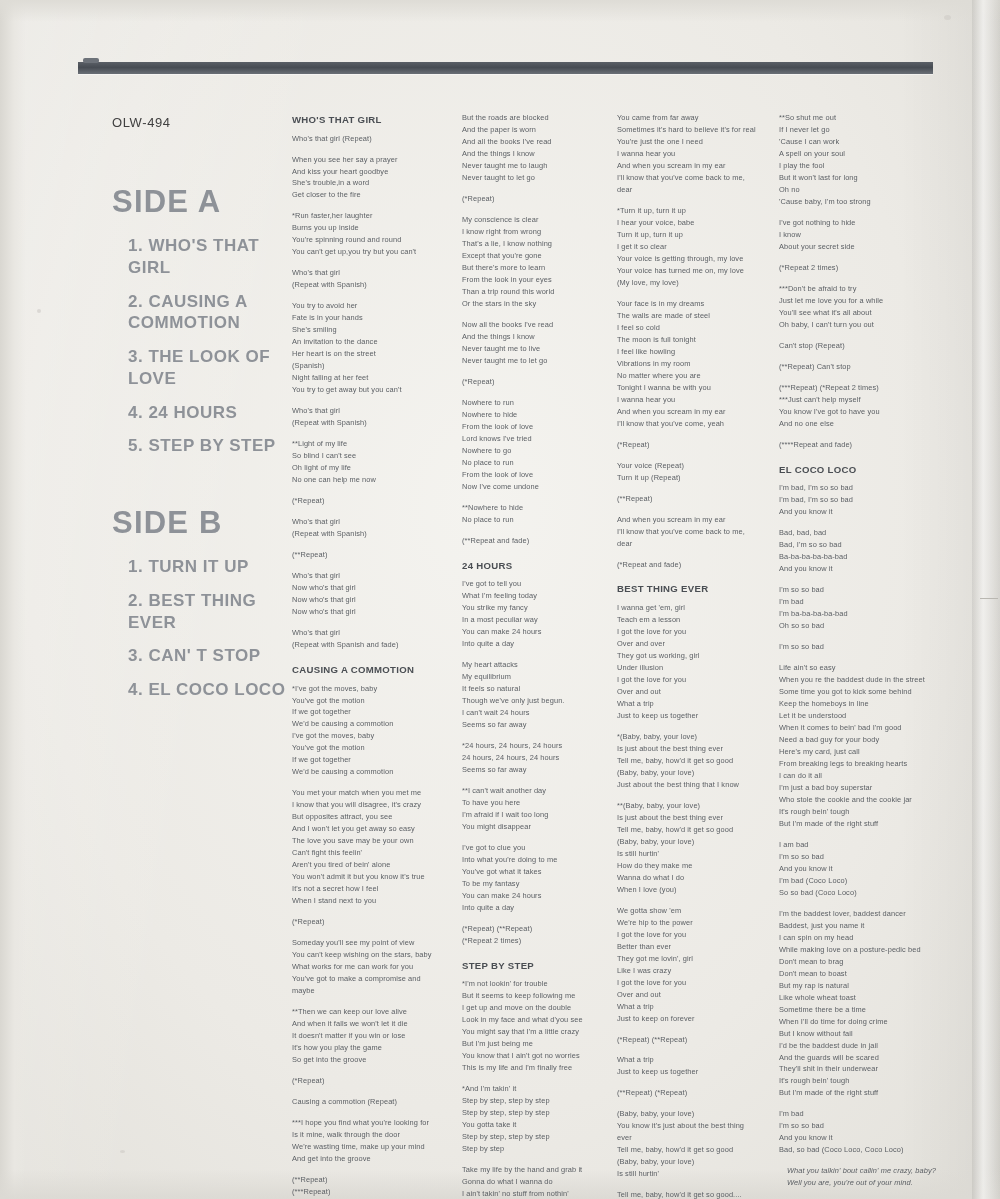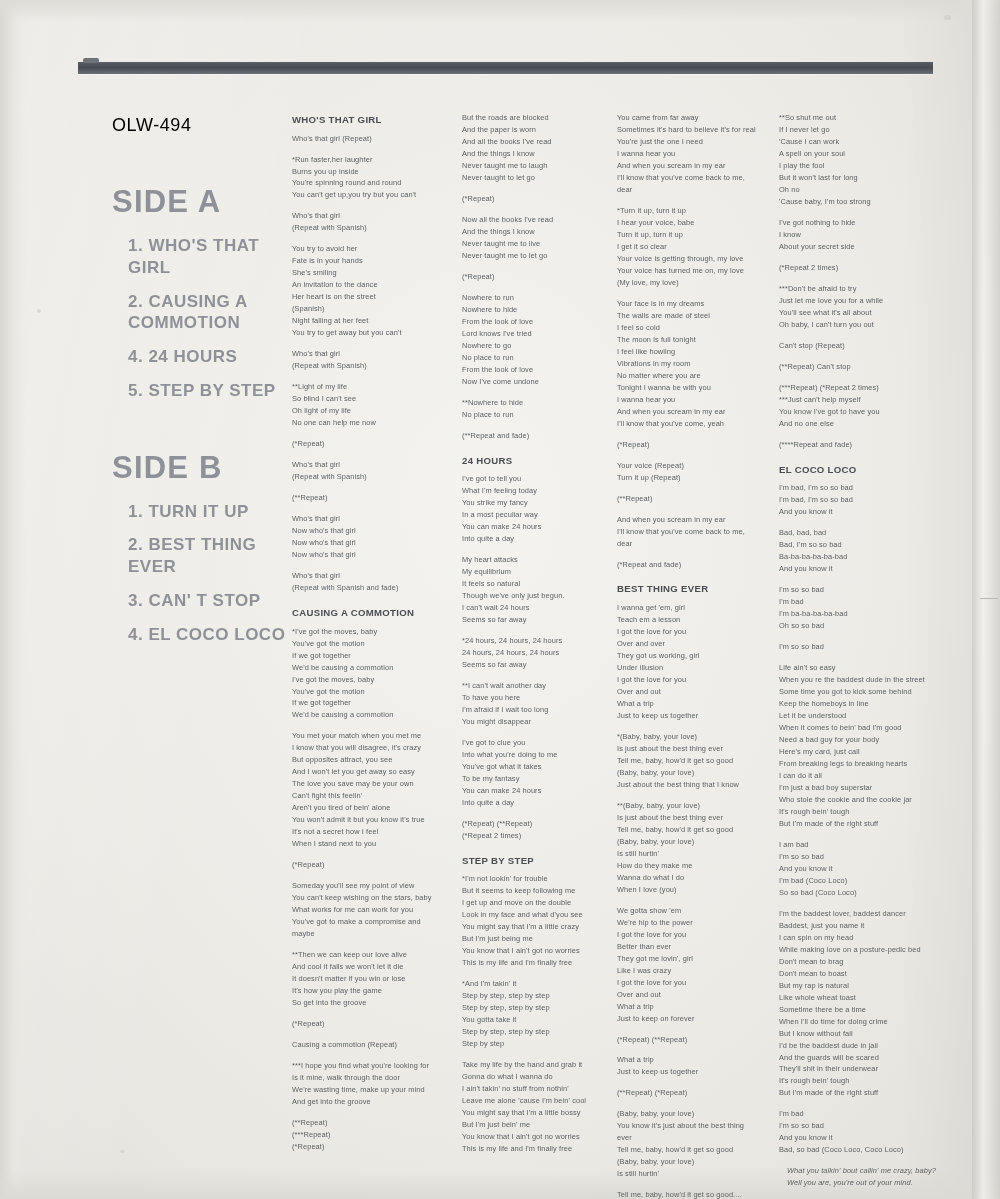--- a/index.html
+++ b/index.html
@@ -50,21 +50,21 @@
     box-shadow:0 1px 0 rgba(255,255,255,.45);
   }
   .topbar:before{
     content:"";position:absolute;left:5px;top:-4px;width:16px;height:5px;
     background:#6d7279;border-radius:2px;
   }
 
   
   .cat{
     position:absolute;left:112px;top:115px;
-    font-size:18px;letter-spacing:.6px;color:#000000;
+    font-size:13px;letter-spacing:.6px;color:#404040;
   }
 
   
   .sides{position:absolute;left:112px;top:186px;width:180px;}
   .side-title{
     font-size:31px;font-weight:bold;color:#8e9298;letter-spacing:1.2px;
     line-height:1;margin:0 0 18px 0;
   }
   .side-title.b{margin-top:50px;}
   .track{
@@ -114,36 +114,41 @@
 <div class="speck" style="left:120px;top:1150px;width:5px;height:3px;"></div>
 
 <div class="cat">OLW-494</div>
 
 <div class="sides">
   <div>
     <div class="side-title">SIDE A</div>
     <div class="track">1. WHO'S THAT GIRL</div>
     <div class="track">2. CAUSING A
     COMMOTION</div>
+    <div class="track">3. THE LOOK OF LOVE</div>
     <div class="track">4. 24 HOURS</div>
     <div class="track">5. STEP BY STEP</div>
   </div>
   <div>
     <div class="side-title b">SIDE B</div>
     <div class="track">1. TURN IT UP</div>
     <div class="track">2. BEST THING EVER</div>
     <div class="track">3. CAN' T STOP</div>
     <div class="track">4. EL COCO LOCO</div>
   </div>
 </div>
 
 <div class="cols">
   <div class="col" id="col1">
       <div class="song-h">WHO'S THAT GIRL</div>
       <div class="stz">Who's that girl (Repeat)</div>
+      <div class="stz">When you see her say a prayer
+And kiss your heart goodbye
+She's trouble,in a word
+Get closer to the fire</div>
       <div class="stz">*Run faster,her laughter
 Burns you up inside
 You're spinning round and round
 You can't get up,you try but you can't</div>
       <div class="stz">Who's that girl
 (Repeat with Spanish)</div>
       <div class="stz">You try to avoid her
 Fate is in your hands
 She's smiling
 An invitation to the dance
@@ -185,21 +190,21 @@
 Aren't you tired of bein' alone
 You won't admit it but you know it's true
 It's not a secret how I feel
 When I stand next to you</div>
       <div class="stz">(*Repeat)</div>
       <div class="stz">Someday you'll see my point of view
 You can't keep wishing on the stars, baby
 What works for me can work for you
 You've got to make a compromise and maybe</div>
       <div class="stz">**Then we can keep our love alive
-  And cool it falls we won't let it die
+  And when it falls we won't let it die
   It doesn't matter if you win or lose
   It's how you play the game
   So get into the groove</div>
       <div class="stz">(*Repeat)</div>
       <div class="stz">Causing a commotion  (Repeat)</div>
       <div class="stz">***I hope you find what you're looking for
    Is it mine, walk through the door
    We're wasting time, make up your mind
    And get into the groove</div>
       <div class="stz">(**Repeat)
@@ -207,20 +212,28 @@
 (*Repeat)</div>
     </div>
   <div class="col" id="col2">
       <div class="stz">But the roads are blocked
 And the paper is worn
 And all the books I've read
 And the things I know
 Never taught me to laugh
 Never taught to let go</div>
       <div class="stz">(*Repeat)</div>
+      <div class="stz">My conscience is clear
+I know right from wrong
+That's a lie, I know nothing
+Except that you're gone
+But there's more to learn
+From the look in your eyes
+Than a trip round this world
+Or the stars in the sky</div>
       <div class="stz">Now all the books I've read
 And the things I know
 Never taught me to live
 Never taught me to let go</div>
       <div class="stz">(*Repeat)</div>
       <div class="stz">Nowhere to run
 Nowhere to hide
 From the look of love
 Lord knows I've tried
 Nowhere to go

